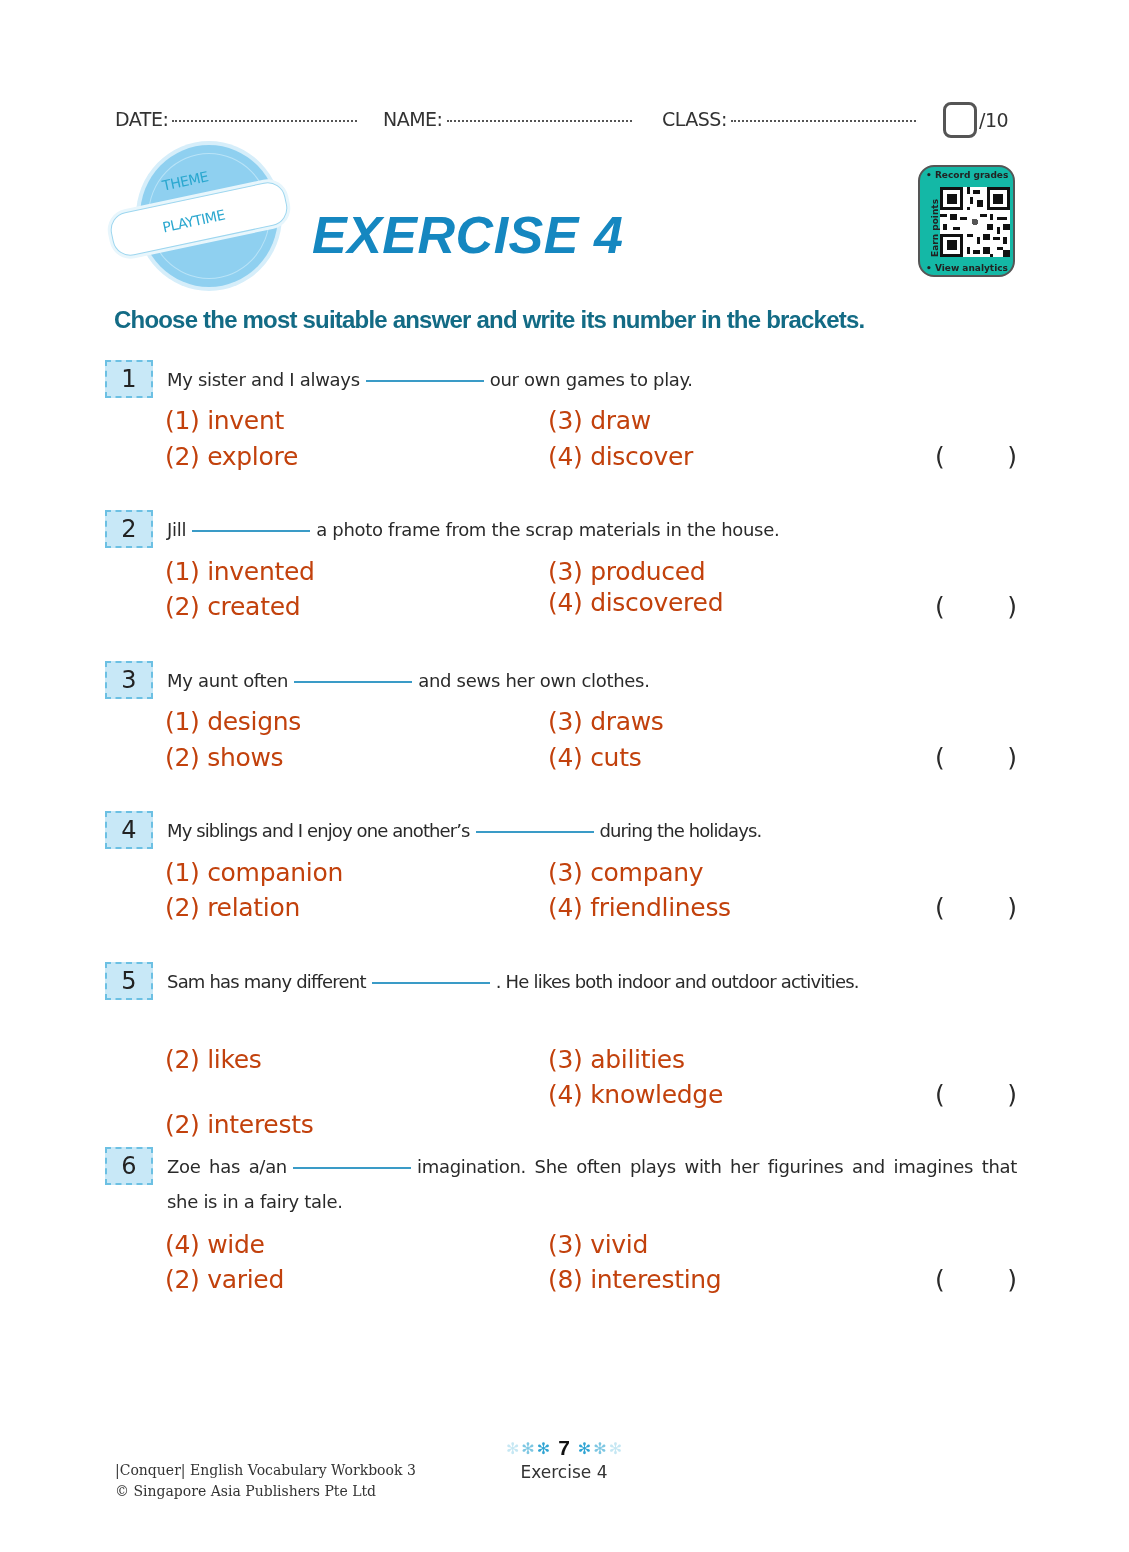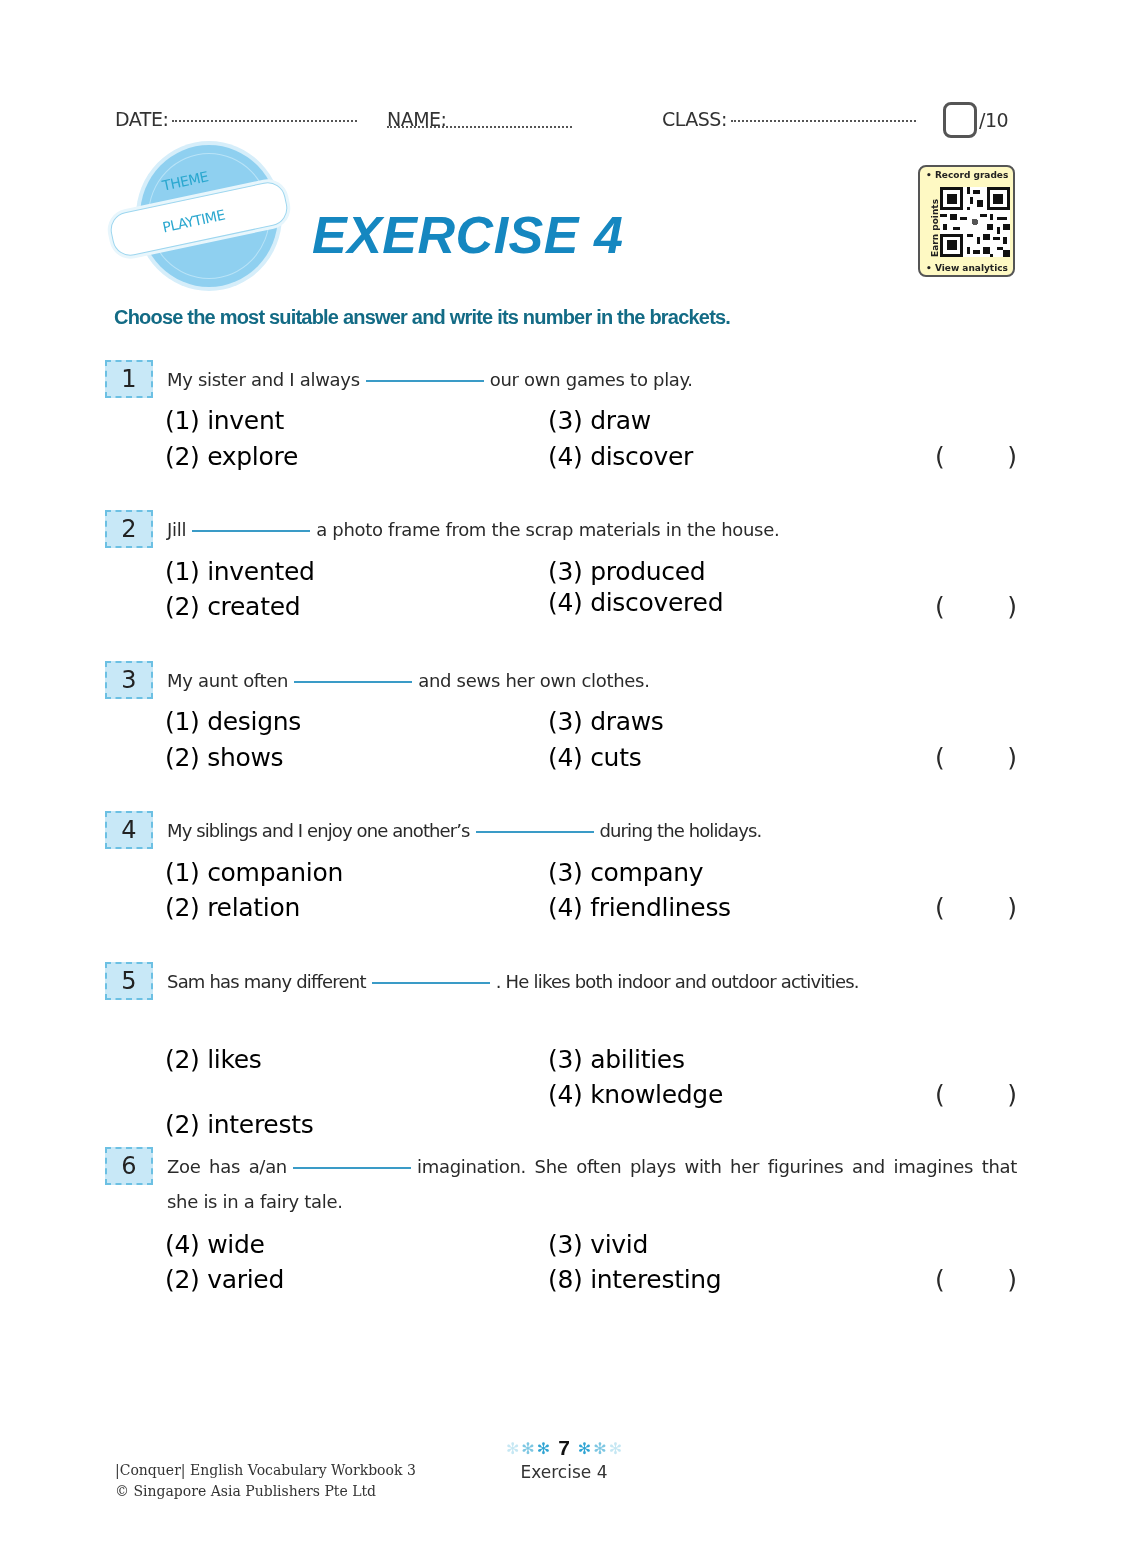--- a/index.html
+++ b/index.html
@@ -5,56 +5,56 @@
   * { box-sizing: border-box; margin: 0; padding: 0; }
   html, body { width: 1129px; height: 1552px; background: #ffffff; }
   body { position: relative; font-family: "DejaVu Sans", sans-serif; color: #222; overflow: hidden; }
 
   
   .fields { position: absolute; top: 108px; left: 115px; width: 900px; height: 28px; font-size: 19px; color: #333; }
   .field { position: absolute; top: 0; display: flex; align-items: baseline; letter-spacing: -0.5px; }
   .field .dots { display: inline-block; height: 2px; border-bottom: 2px dotted #555; margin-left: 4px; transform: translateY(-4px); }
   .field.date { left: 0; justify-content: space-between; }
   .field.date .dots { width: 185px; }
-  .field.name { left: 268px; flex-direction: column; }
+  .field.name { left: 268px; }
   .field.name .dots { width: 185px; }
   .field.class { left: 547px; }
   .field.class .dots { width: 185px; }
   .score { position: absolute; left: 828px; top: -6px; display: flex; align-items: center; }
   .score-box { width: 34px; height: 36px; border: 3px solid #555; border-radius: 8px; }
   .score-total { font-size: 19px; margin-left: 2px; color: #333; letter-spacing: -0.5px; }
 
   
   .badge { position: absolute; left: 110px; top: 145px; width: 178px; height: 145px; }
   .badge-circle { position: absolute; left: 30px; top: 0; width: 138px; height: 142px; border-radius: 50%; background: #8fd0f0; box-shadow: 0 0 0 4px #d6eefa; }
   .badge-circle-inner { position: absolute; left: 8px; top: 8px; right: 8px; bottom: 8px; border-radius: 50%; border: 1.5px solid #b9e3f7; }
   .badge-ribbon { position: absolute; left: 0; top: 52px; width: 178px; height: 44px; background: #fff; border: 1.5px solid #9dd6ef; border-radius: 18px; transform: rotate(-12deg); box-shadow: 0 0 0 3px #e8f6fc; }
   .badge-theme { position: absolute; left: 52px; top: 28px; font-size: 14px; color: #2aa7cf; transform: rotate(-12deg); letter-spacing: -0.5px; }
   .badge-label { position: absolute; left: 52px; top: 68px; font-size: 14px; color: #2aa7cf; transform: rotate(-12deg); letter-spacing: -0.5px; }
 
   
   .title { position: absolute; left: 312px; top: 205px; font-size: 52px; font-weight: bold; font-style: italic; color: #1587c0; font-family: "Liberation Sans", sans-serif; letter-spacing: 0.5px; }
 
   
-  .qr { position: absolute; left: 918px; top: 165px; width: 97px; height: 112px; border: 2px solid #555; border-radius: 8px; background: #fef9c3; }
+  .qr { position: absolute; left: 918px; top: 165px; width: 97px; height: 112px; border: 2px solid #555; border-radius: 16px; background: #14b8a6; }
   .qr-top { position: absolute; top: 3px; left: 6px; font-size: 9px; font-weight: bold; color: #222; white-space: nowrap; }
   .qr-bottom { position: absolute; bottom: 2px; left: 6px; font-size: 9px; font-weight: bold; color: #222; white-space: nowrap; }
   .qr-side { position: absolute; left: -14px; top: 56px; font-size: 9px; font-weight: bold; color: #222; transform: rotate(-90deg); white-space: nowrap; }
   .qr-code { position: absolute; left: 20px; top: 18px; width: 70px; height: 74px; }
 
   
-  .instruction { position: absolute; left: 114px; top: 306px; font-size: 20px; font-weight: bold; color: #136b85; letter-spacing: -0.8px; font-family: "Liberation Sans", sans-serif; }
+  .instruction { position: absolute; left: 114px; top: 306px; font-size: 24px; font-weight: bold; color: #136b85; letter-spacing: -0.8px; font-family: "Liberation Sans", sans-serif; }
 
   
   .question { position: absolute; left: 105px; width: 912px; }
   .qnum { position: absolute; left: 0; top: 0; width: 48px; height: 38px; background: #c8e8f7; border: 2px dashed #6cc0e3; display: flex; align-items: center; justify-content: center; font-size: 24px; color: #222; }
   .qtext { position: absolute; left: 62px; top: 2px; width: 850px; font-size: 18px; line-height: 35px; color: #2a2a2a; letter-spacing: -0.3px; }
   .qtext.justify { text-align: justify; text-align-last: auto; }
   .blank { display: inline-block; width: 118px; height: 2px; border-bottom: 2px solid #3a9bc7; vertical-align: baseline; margin: 0 6px; transform: translateY(-4px); }
-  .opt { position: absolute; font-size: 25px; color: #000000; letter-spacing: -0.3px; }
+  .opt { position: absolute; font-size: 25px; color: #c2410c; letter-spacing: -0.3px; }
   .opt.c1 { left: 60px; }
   .opt.c2 { left: 443px; }
   .brackets { position: absolute; left: 830px; font-size: 25px; color: #2a2a2a; width: 82px; display: flex; justify-content: space-between; }
 
   
   .footer-left { position: absolute; left: 115px; top: 1460px; font-family: "DejaVu Serif", serif; font-size: 14px; color: #333; line-height: 21px; }
   .footer-center { position: absolute; left: 505px; top: 1436px; width: 118px; text-align: center; }
   .pagenum-row { display: flex; justify-content: center; align-items: center; gap: 2px; font-size: 16px; }
   .star-light { color: #c5e7f3; }
   .star-mid { color: #7cc6e2; }

